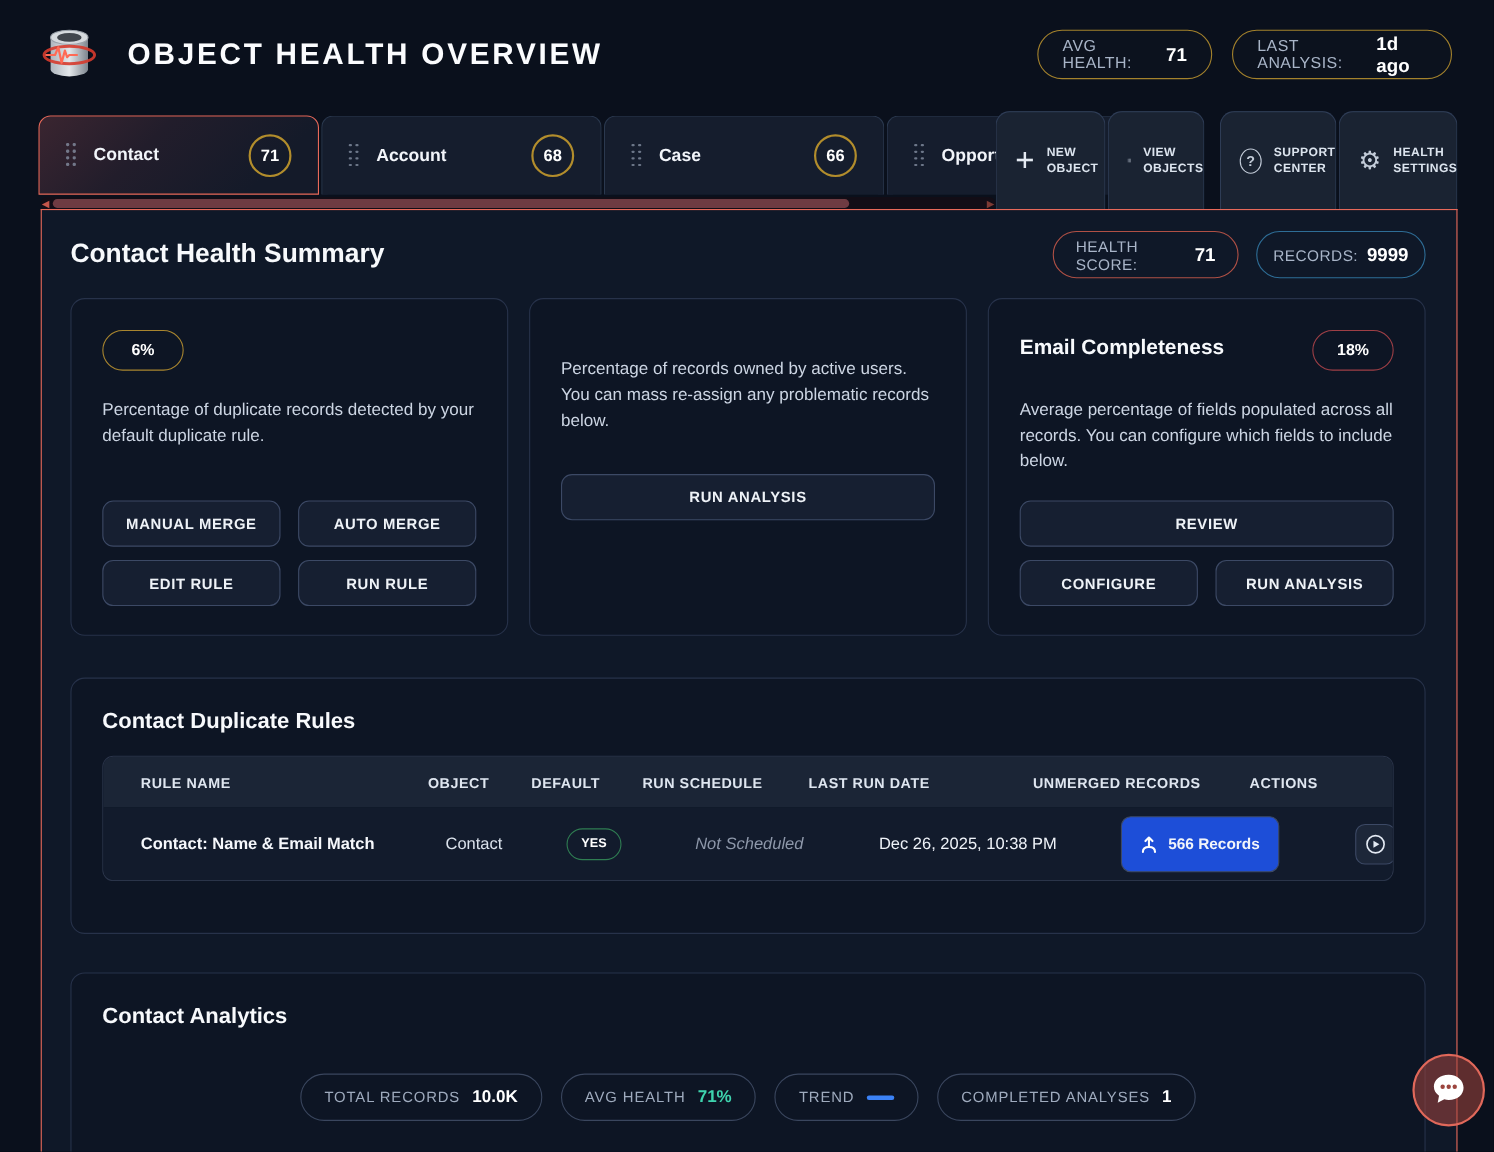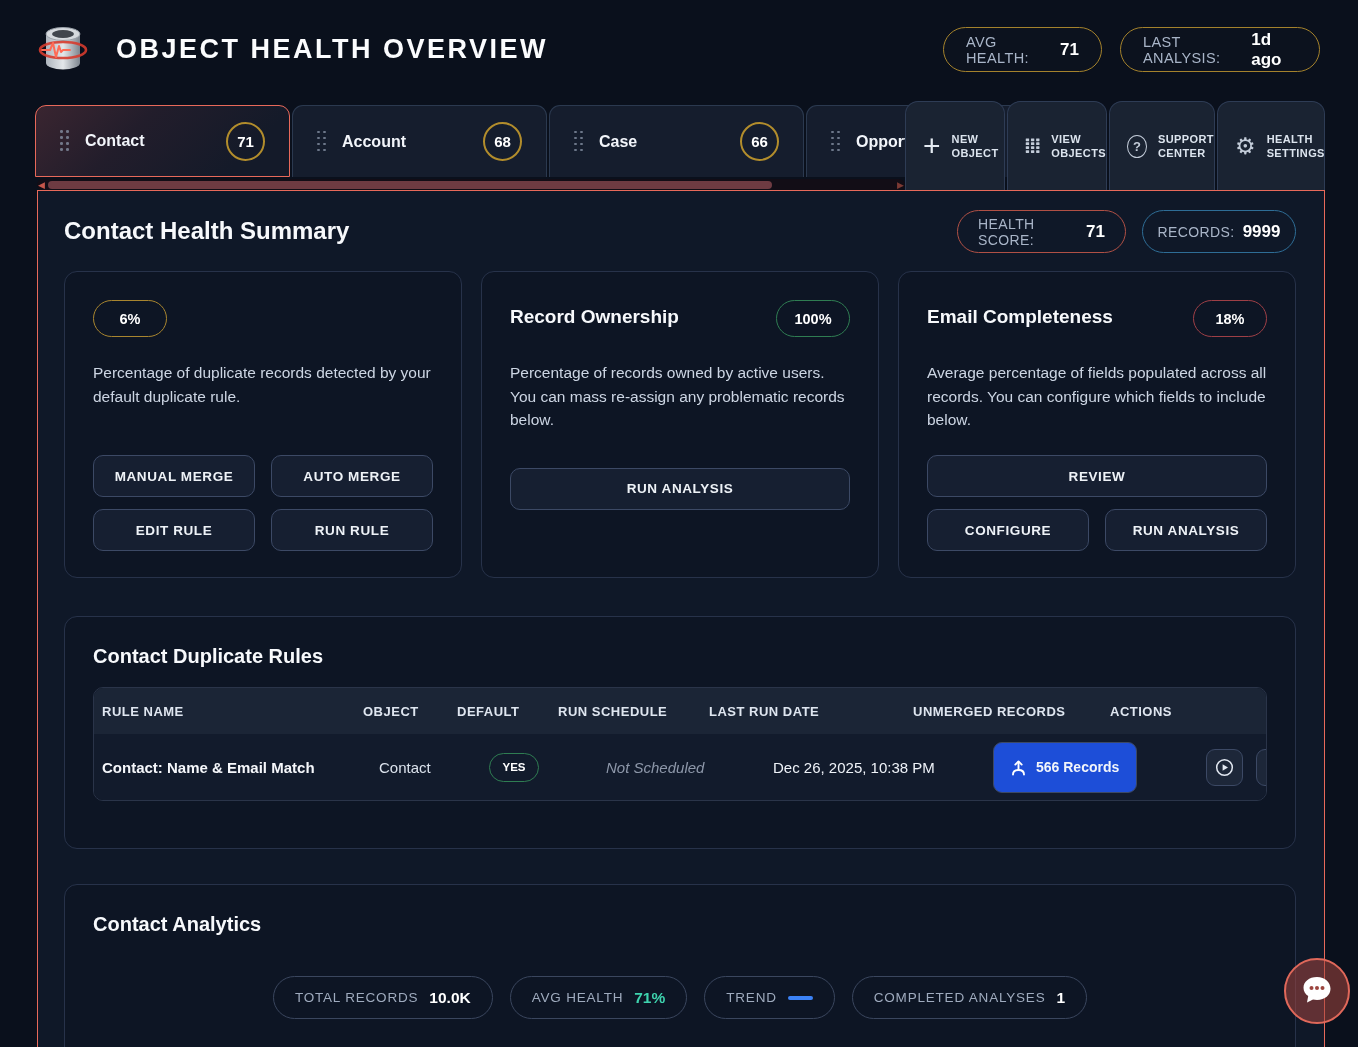--- a/index.html
+++ b/index.html
@@ -116,21 +116,21 @@
     display:grid; grid-template-columns:1fr 1fr; gap:12px 16px; }
   .btn-single { margin-top:36px; }
   .btn-stack { position:absolute; left:28px; right:28px; bottom:26px; display:grid; gap:12px; }
   .btn-row2 { display:grid; grid-template-columns:1fr 1fr; gap:16px; }
 
   
   #rules-card { left:26px; top:425px; width:1232px; height:233px; padding:28px; }
   #rules-card .c-title2 { font-size:20px; font-weight:bold; color:#f7f9fc; }
   .rtable { margin-top:19px; border:1px solid #2a3449; border-radius:10px; overflow:hidden; }
   .trow { display:grid; grid-template-columns:261px 94px 101px 151px 204px 197px 1fr; align-items:center; }
-  .trow > div { padding-left:8px; }
+  .trow > div { padding-left:34px; }
   .thead { background:#1b2536; height:46px; }
   .thead div { font-size:13px; font-weight:bold; letter-spacing:0.5px; color:#dfe6f0; }
   .tbody { background:#121b2c; height:66px;gap:16px; }
   .cell-name { font-size:15px; font-weight:bold; color:#f5f7fb; }
   .cell-plain { font-size:15px; color:#dbe2ec; }
   .yes-pill {
     width:50px; height:29px; border:1.4px solid #2f7d52; border-radius:15px;
     display:inline-flex; align-items:center; justify-content:center;
     font-size:11.5px; font-weight:bold; color:#fff;
   }
@@ -248,21 +248,21 @@
         <i></i>
         <i></i>
       </span>
     <span class="t-label">Opportunity</span>
   </div>
 
   <div class="toolbtn" style="left:905px; width:100px;">
     <span class="ic-plus">+</span>
     <span class="b-label">NEW OBJECT</span>
   </div>
-  <div class="toolbtn" style="left:1007px; width:100px;">
+  <div class="toolbtn" style="left:1007px; width:88px;">
     <svg width="20" height="22" viewBox="0 0 20 22">
       <g fill="#c3ccd9">
         <rect x="1" y="1" width="4.4" height="3.6" rx="0.6"></rect>
           <rect x="7.8" y="1" width="4.4" height="3.6" rx="0.6"></rect>
           <rect x="14.6" y="1" width="4.4" height="3.6" rx="0.6"></rect>
         <rect x="1" y="6.2" width="4.4" height="3.6" rx="0.6"></rect>
           <rect x="7.8" y="6.2" width="4.4" height="3.6" rx="0.6"></rect>
           <rect x="14.6" y="6.2" width="4.4" height="3.6" rx="0.6"></rect>
         <rect x="1" y="11.4" width="4.4" height="3.6" rx="0.6"></rect>
           <rect x="7.8" y="11.4" width="4.4" height="3.6" rx="0.6"></rect>
@@ -309,24 +309,20 @@
       <div class="c-desc">Percentage of duplicate records detected by your default duplicate rule.</div>
       <div class="btn-grid2">
         <button class="btn">MANUAL MERGE</button>
         <button class="btn">AUTO MERGE</button>
         <button class="btn">EDIT RULE</button>
         <button class="btn">RUN RULE</button>
       </div>
     </div>
 
     <div class="card mcard" id="card-ownership">
-      <div class="c-head">
-        <div class="c-title">Record Ownership</div>
-        <div class="pct-badge pct-green">100%</div>
-      </div>
       <div class="c-desc">Percentage of records owned by active users. You can mass re-assign any problematic records below.</div>
       <button class="btn btn-single" style="width:100%;">RUN ANALYSIS</button>
     </div>
 
     <div class="card mcard" id="card-completeness">
       <div class="c-head">
         <div class="c-title">Email Completeness</div>
         <div class="pct-badge pct-red">18%</div>
       </div>
       <div class="c-desc">Average percentage of fields populated across all records. You can configure which fields to include below.</div>

